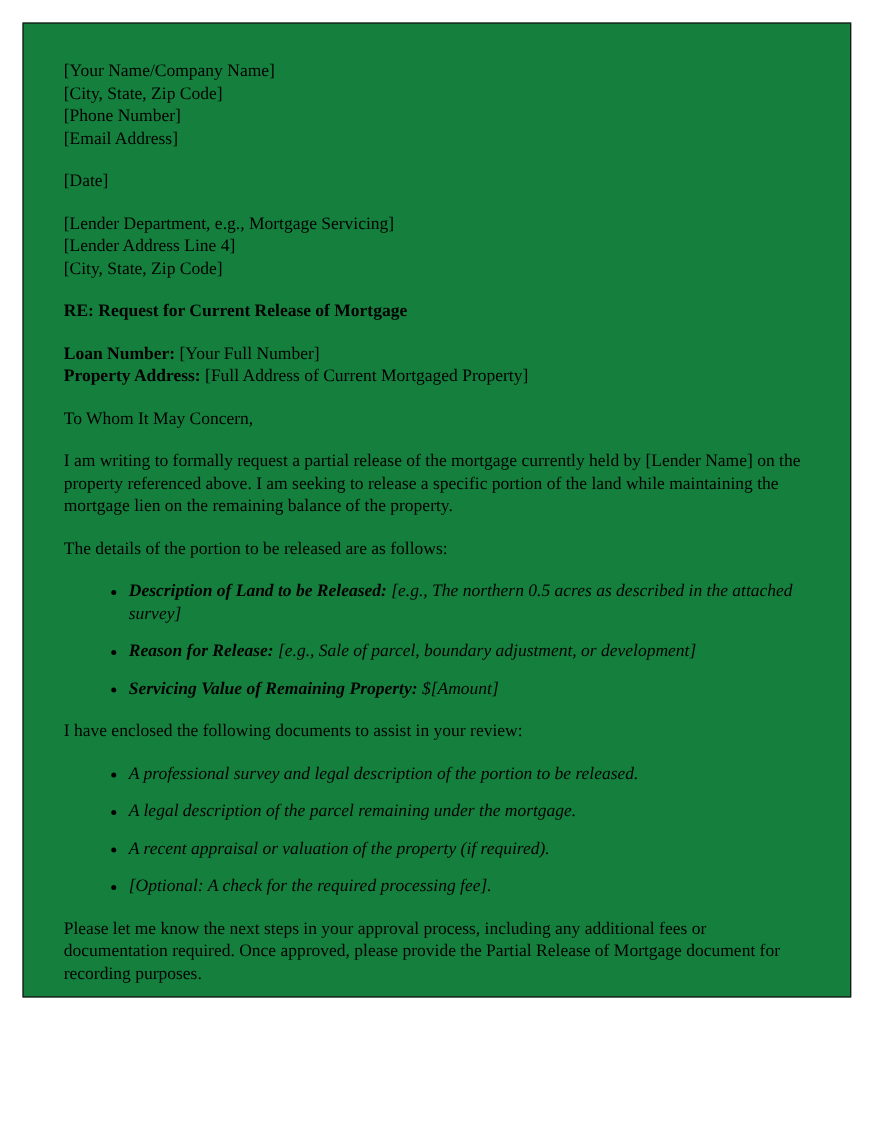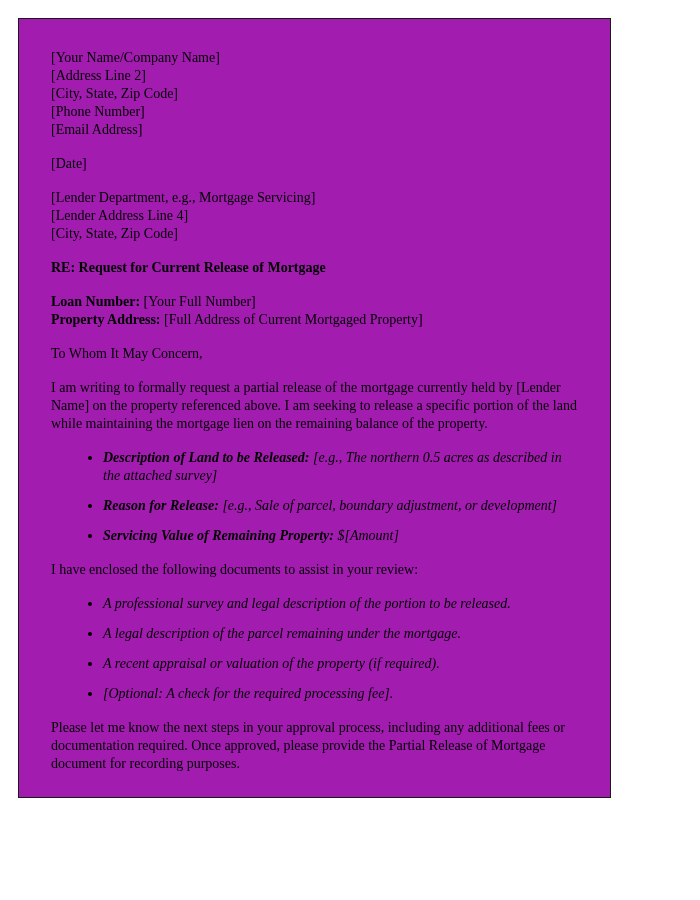--- a/index.html
+++ b/index.html
@@ -11,26 +11,26 @@
     width: 700px;
     height: 900px;
     position: relative;
     font-family: "Liberation Serif", "DejaVu Serif", serif;
     color: #000000;
   }
   .page {
     position: absolute;
     left: 18px;
     top: 18px;
-    width: 593px;
+    width: 663px;
     height: 780px;
     box-sizing: border-box;
     border: 1px solid #1a1a1a;
     padding: 30px 32px 14px 32px;
-    background: #a21caf;
+    background: #15803d;
     font-size: 14px;
     line-height: 18px;
   }
   .block {
     margin: 0 0 16px 0;
   }
   .block:last-child {
     margin-bottom: 4px;
   }
   .line {
@@ -51,21 +51,20 @@
     font-style: italic;
   }
 </style>
 </head>
 <body>
 
 <div class="page">
 
   <div class="block">
     <div class="line">[Your Name/Company Name]</div>
-    <div class="line">[Address Line 2]</div>
     <div class="line">[City, State, Zip Code]</div>
     <div class="line">[Phone Number]</div>
     <div class="line">[Email Address]</div>
   </div>
 
   <div class="block">
     <div class="line">[Date]</div>
   </div>
 
   <div class="block">
@@ -78,20 +77,21 @@
 
   <div class="block">
     <div class="line"><span class="bold">Loan Number:</span><span> [Your Full Number]</span></div>
     <div class="line"><span class="bold">Property Address:</span><span> [Full Address of Current Mortgaged Property]</span></div>
   </div>
 
   <div class="block">To Whom It May Concern,</div>
 
   <div class="block">I am writing to formally request a partial release of the mortgage currently held by [Lender Name] on the property referenced above. I am seeking to release a specific portion of the land while maintaining the mortgage lien on the remaining balance of the property.</div>
 
+  <div class="block">The details of the portion to be released are as follows:</div>
 
   <ul class="bullet-list">
     <li><span class="bold">Description of Land to be Released:</span><span> [e.g., The northern 0.5 acres as described in the attached survey]</span></li>
     <li><span class="bold">Reason for Release:</span><span> [e.g., Sale of parcel, boundary adjustment, or development]</span></li>
     <li><span class="bold">Servicing Value of Remaining Property:</span><span> $[Amount]</span></li>
   </ul>
 
   <div class="block">I have enclosed the following documents to assist in your review:</div>
 
   <ul class="bullet-list">

